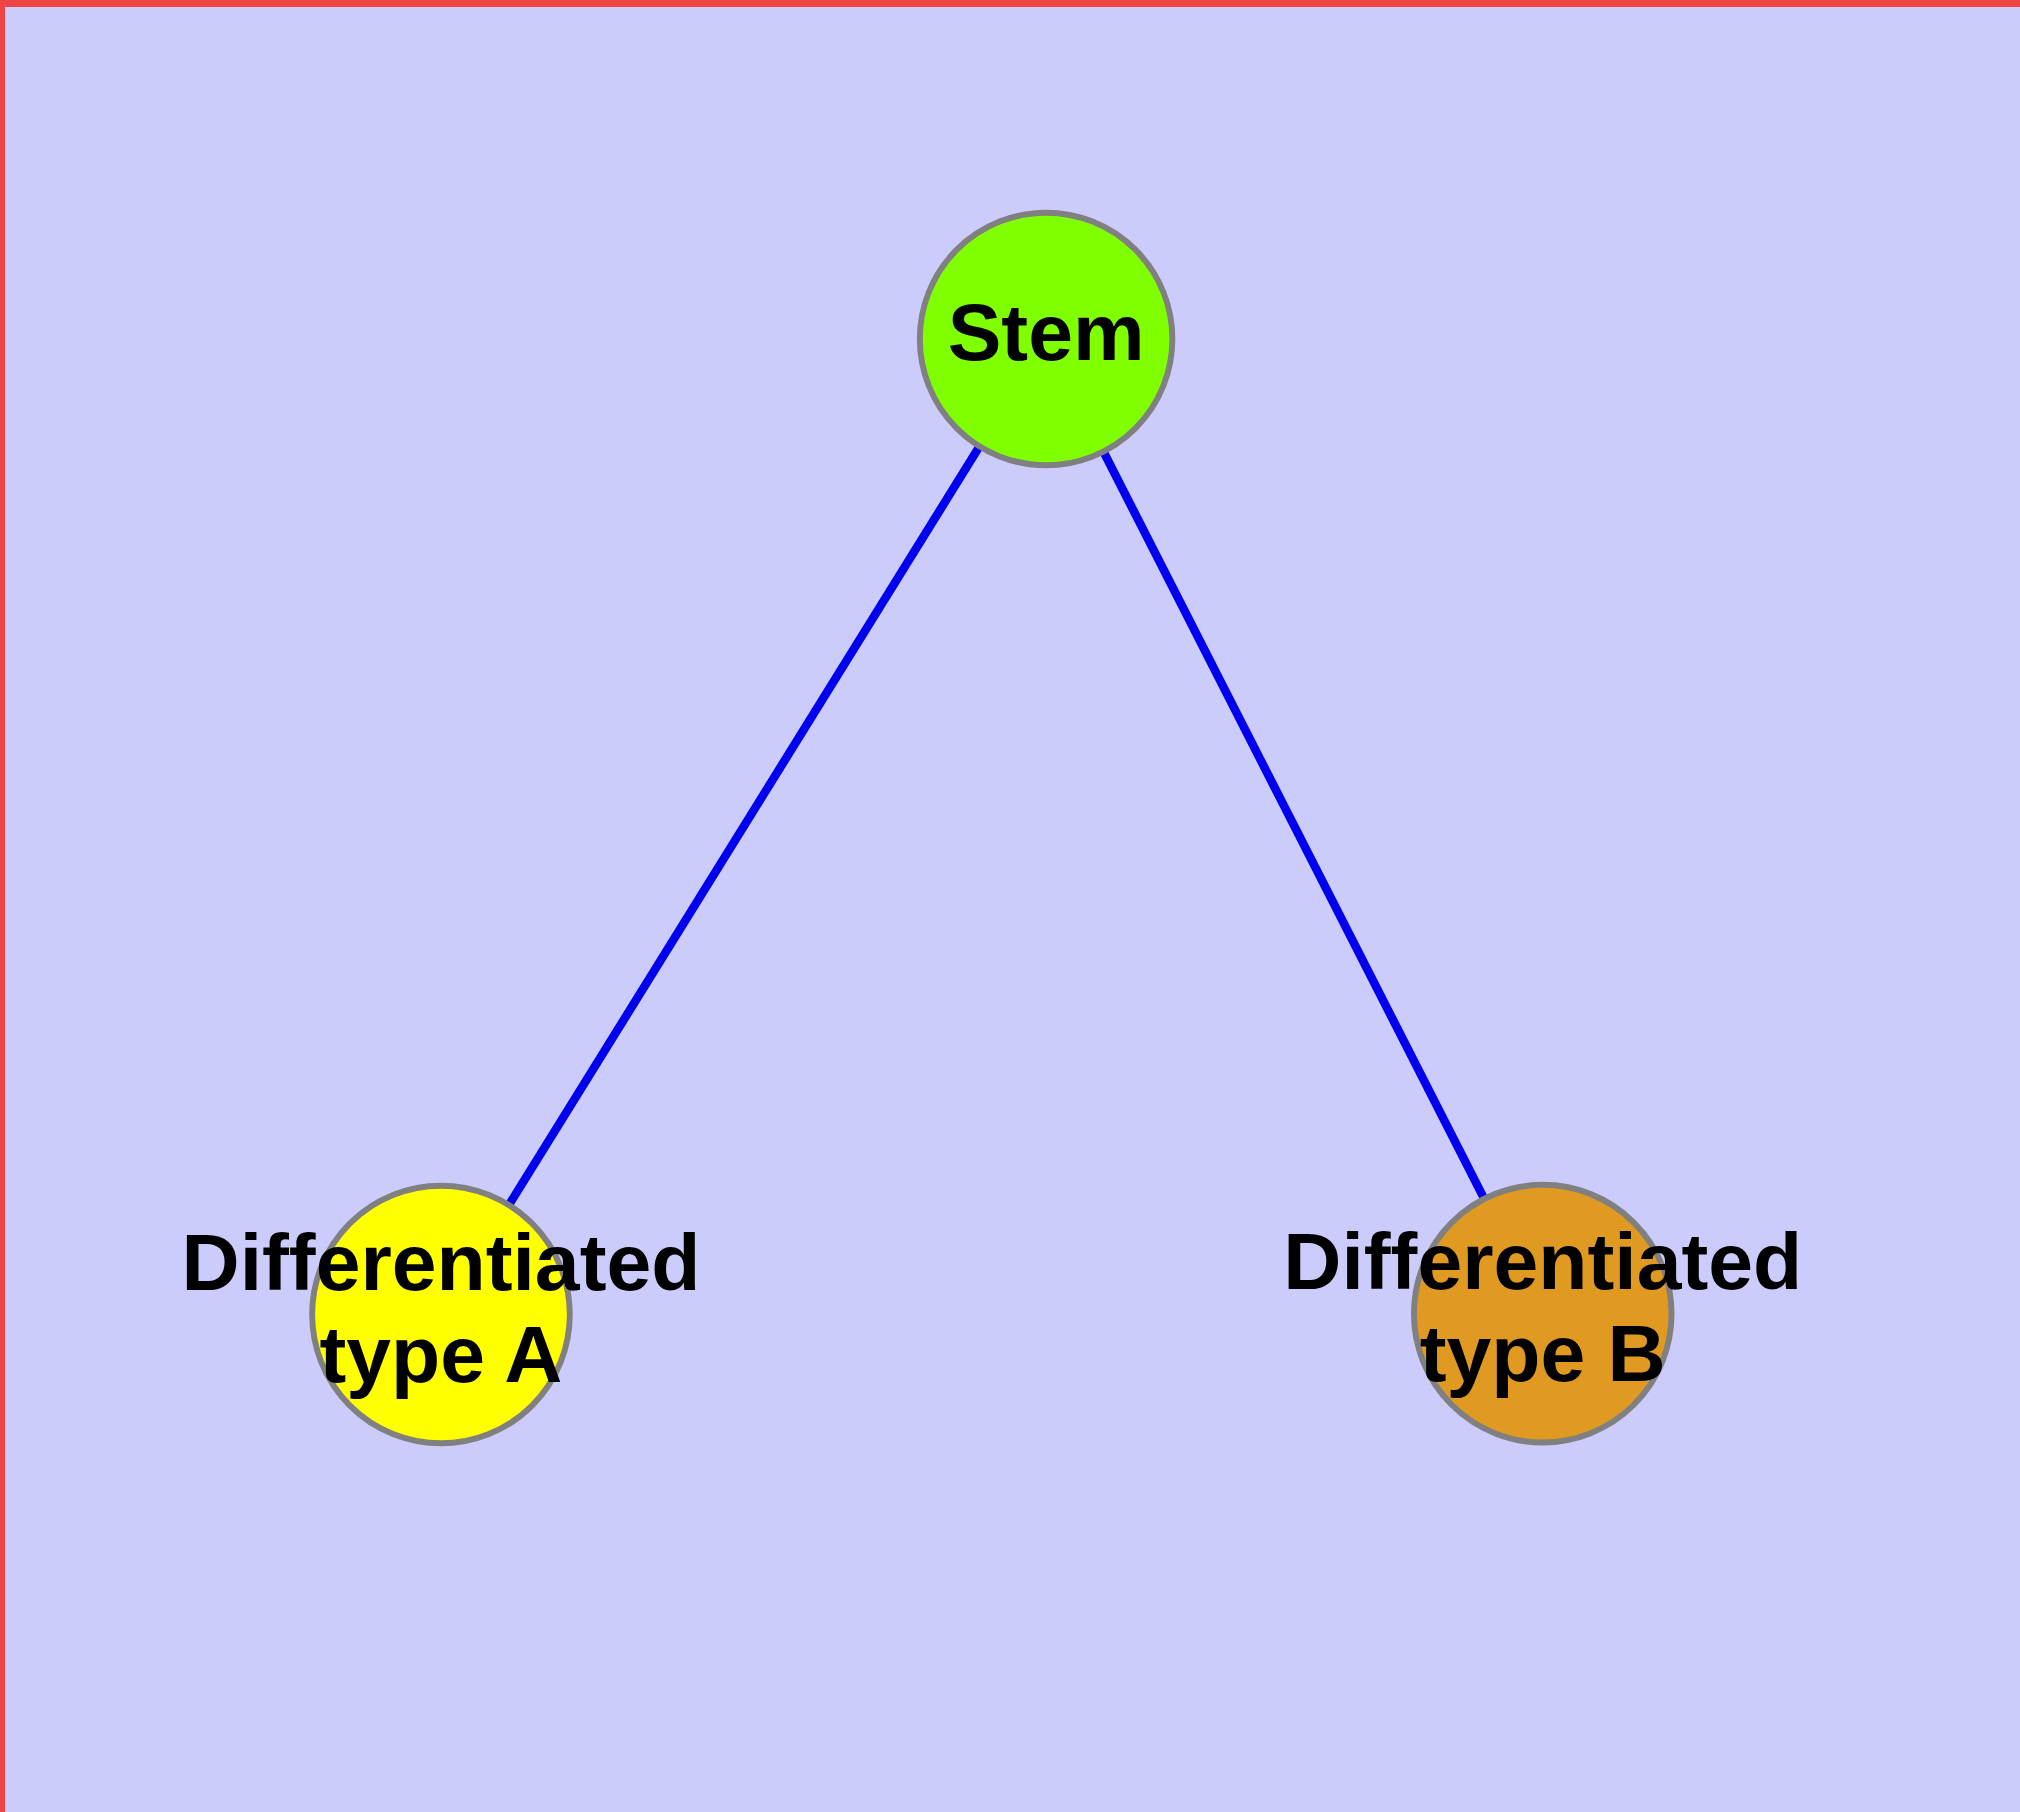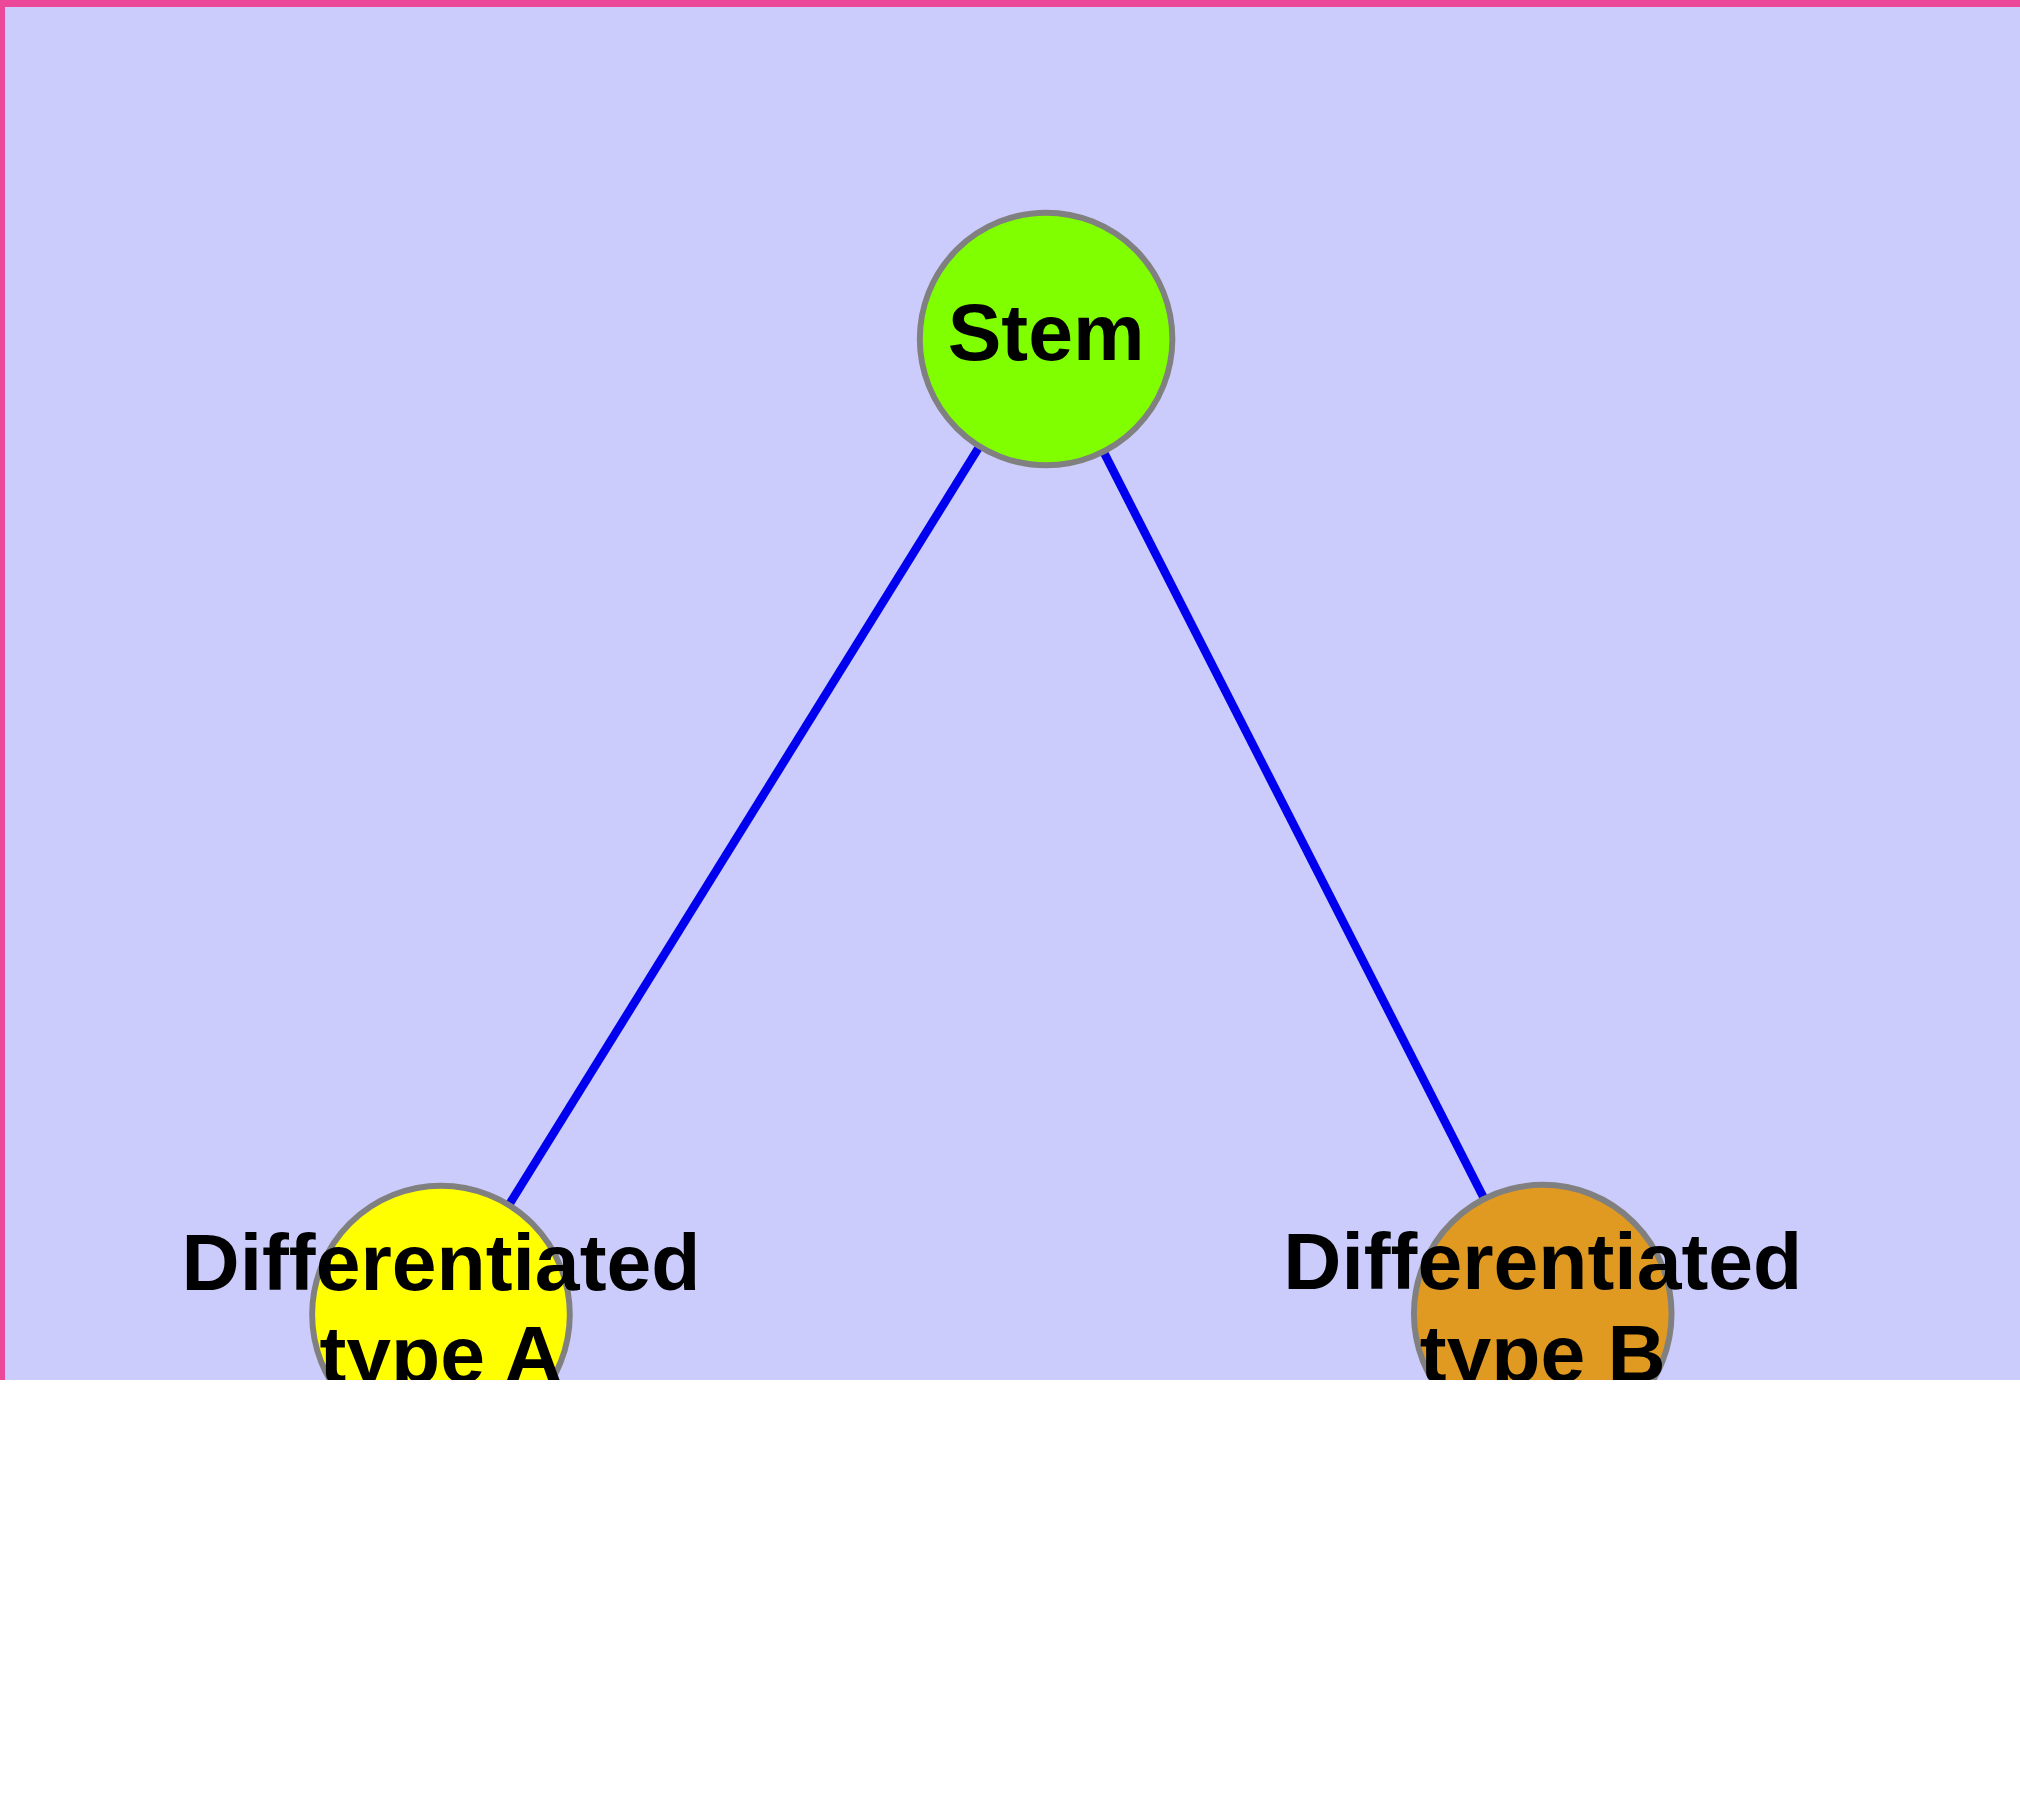--- a/index.html
+++ b/index.html
@@ -3,23 +3,23 @@
 <meta charset="utf-8">
 <style>
   html, body {
     margin: 0;
     padding: 0;
     background: #ffffff;
   }
   #canvas {
     position: relative;
     width: 2021px;
-    height: 1380px;
+    height: 1812px;
     overflow: hidden;
-    background: #ec4899;
+    background: #ef4444;
     font-family: "Liberation Sans", "DejaVu Sans", sans-serif;
   }
   #plot-background {
     position: absolute;
     left: 5.1px;
     top: 6.8px;
     width: 2015px;
     height: 1805px;
     background: #ccccfc;
   }

